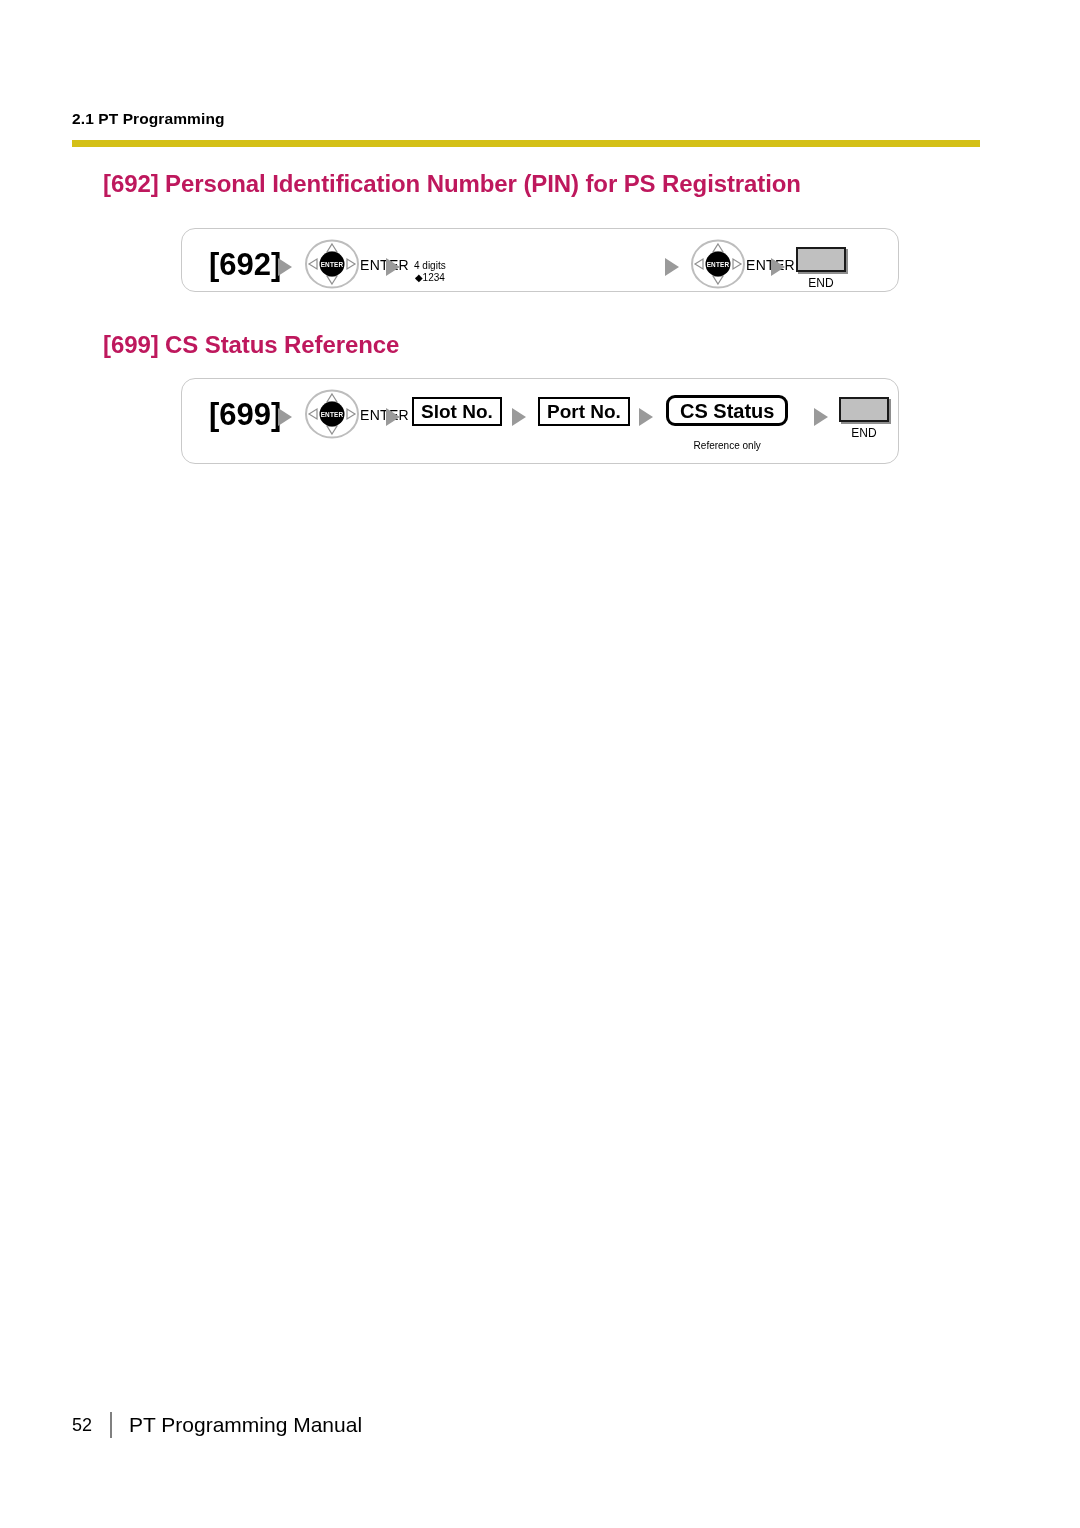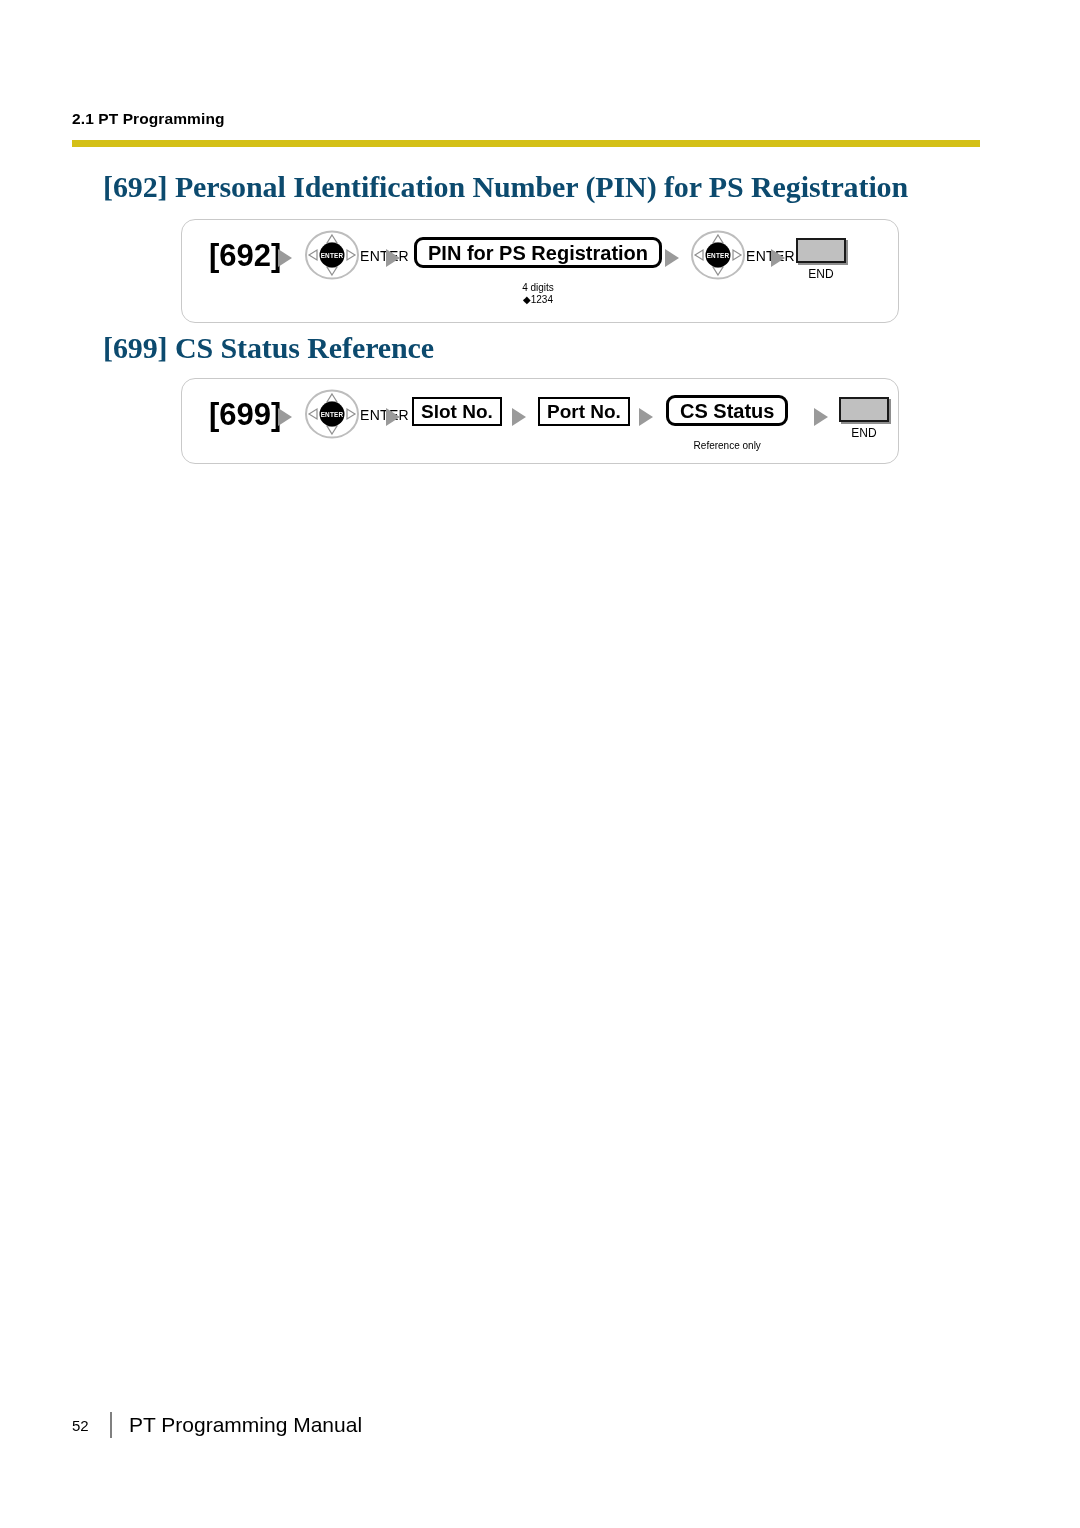--- a/index.html
+++ b/index.html
@@ -31,41 +31,40 @@
     top: 140px;
     width: 908px;
     height: 7px;
     background: #d4c017;
   }
 
   
   .section-heading {
     position: absolute;
     left: 103px;
-    font-size: 30px;
-    font-weight: bold;
-    color: #0c4a6e;
+    font-size: 24px;
+    font-weight: bold;
+    color: #be185d;
     white-space: nowrap;
     letter-spacing: -0.1px;
-    font-family: Liberation Serif, serif;
   }
   #heading-692 { top: 170px; }
   #heading-699 { top: 331px; }
 
   
   .flow-panel {
     position: absolute;
     left: 181px;
     width: 718px;
     border: 1.5px solid #c9c9c9;
     border-radius: 14px;
     background: #ffffff;
     box-sizing: border-box;
   }
-  #panel-692 { top: 219px; height: 104px; padding-left: 24px; }
+  #panel-692 { top: 228px; height: 64px; padding-left: 24px; }
   #panel-699 { top: 378px; height: 86px; }
 
   .flow-row {
     position: absolute;
     left: 0;
     top: 0;
     width: 100%;
     height: 100%;
   }
 
@@ -188,21 +187,21 @@
   
   .footer {
     position: absolute;
     left: 72px;
     top: 1412px;
     display: flex;
     align-items: center;
     height: 26px;
   }
   .footer-page {
-    font-size: 15px;
+    font-size: 18px;
     color: #000000;
     width: 38px;
   }
   .footer-sep {
     width: 2px;
     height: 26px;
     background: #808080;
     margin-right: 17px;
   }
   .footer-title {
@@ -239,21 +238,20 @@
           <circle cx="28" cy="25" r="12.5" fill="#000000"></circle>
           <text x="28" y="27.6" font-family="'Liberation Sans',sans-serif" font-size="6.4" font-weight="bold" fill="#ffffff" text-anchor="middle" letter-spacing="0.2">ENTER</text>
         </svg>
       </div>
       <span class="nav-label">ENTER</span>
     </div>
 
     <div class="arrow" style="left:204px; top:29px;"></div>
 
     <div class="step" style="left:232px; top:17px;">
-      <div class="box-round">PIN for PS Registration</div>
       <div class="box-caption">
         <span class="cap-line">4 digits</span>
         <span class="cap-line">◆1234</span>
       </div>
     </div>
 
     <div class="arrow" style="left:483px; top:29px;"></div>
 
     <div class="nav-key-wrap" style="left:508px; top:10px;">
       <div class="nav-key">

